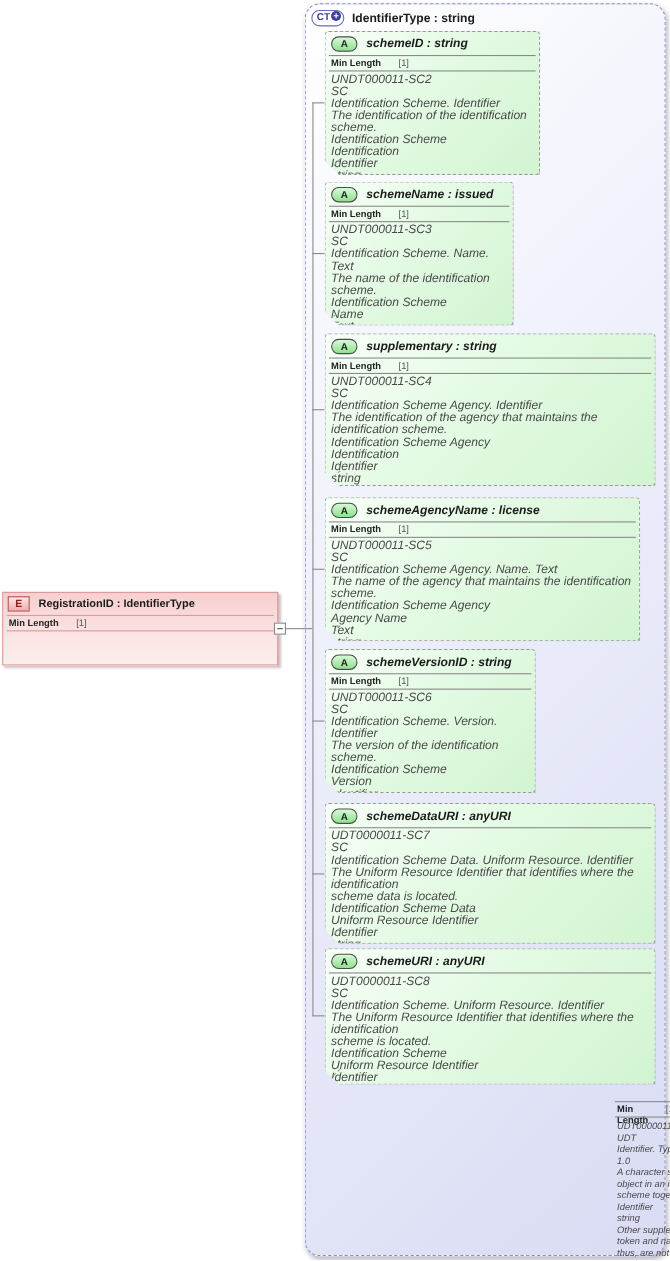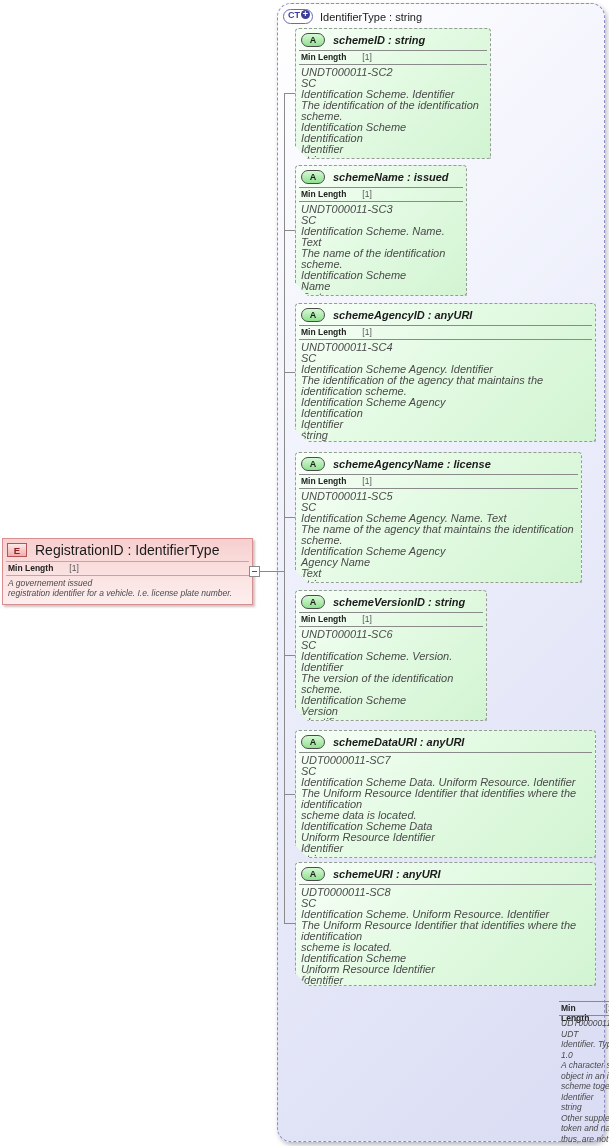--- a/index.html
+++ b/index.html
@@ -23,21 +23,21 @@
   .ct-badge {
     display:flex; align-items:flex-start; gap:1px;
     border:1px solid #6a6ab8; border-radius:8px; background:#ffffff;
     height:13px; padding:0 2px 0 4px;
     font-size:9px; font-weight:bold; color:#3c3c9c;
   }
   .ct-plus {
     width:9px; height:9px; border-radius:50%; background:#3c3c9c;
     color:#ffffff; font-size:9px; font-weight:bold; line-height:9px; text-align:center;
   }
-  .ct-title { font-size:11px; font-weight:normal; color:#1b1b1b; }
+  .ct-title { font-size:11px; font-weight:bold; color:#1b1b1b; }
 
   
   .attr-box {
     position:absolute; box-sizing:border-box;
     border:1px dashed #979b97;
     border-radius:4px;
     background:linear-gradient(135deg, #f8fff8 0%, #e3fae3 45%, #d2f4d2 100%);
     clip-path:polygon(0 0, 100% 0, 100% 100%, 13px 100%, 0 calc(100% - 13px));
     filter:drop-shadow(2px 2px 1.5px rgba(110,110,110,0.45));
     overflow:hidden;
@@ -98,21 +98,21 @@
     box-shadow:2px 2px 2px rgba(150,120,120,0.45);
   }
   .elem-head { display:flex; align-items:center; gap:8px; padding:3px 4px 3px 4px; }
   .e-badge {
     flex:0 0 auto; width:20px; height:14px; box-sizing:border-box;
     border:1px solid #b25555;
     background:linear-gradient(180deg,#fce8e8,#f3acac);
     font-size:9.5px; font-weight:bold; color:#8a2020;
     display:flex; align-items:center; justify-content:center;
   }
-  .elem-title { font-size:14px; font-weight:normal; color:#1b1b1b; white-space:nowrap; }
+  .elem-title { font-size:10px; font-weight:bold; color:#1b1b1b; white-space:nowrap; }
   .elem-ann {
     padding:2px 3px 2px 5px; font-size:8.5px; font-style:italic; color:#4a4a4a;
     line-height:10px; white-space:pre-line;
   }
 
   
   .cline { position:absolute; background:#8a8a8a; }
   .entry-line { left:253px; top:571px; width:31px; height:1px; }
   .spine      { left:284px; top:93px;  width:1px;  height:831px; }
   .stub       { left:284px; width:11px; height:1px; }
@@ -208,21 +208,21 @@
 The name of the identification scheme.
 Identification Scheme
 Name
 Text
 string</div>
   </div>
 
   <div class="attr-box b2">
     <div class="attr-head">
       <span class="a-badge">A</span>
-      <span class="attr-title">schemeAgencyID : anyURI</span>
+      <span class="attr-title">supplementary : string</span>
     </div>
     <div class="sep"></div>
     <div class="facet-row">
       <span class="facet-name">Min Length</span>
       <span class="facet-card">[1]</span>
     </div>
     <div class="sep"></div>
     <div class="ann">UNDT000011-SC4
 SC
 Identification Scheme Agency. Identifier
@@ -314,21 +314,19 @@
     <div class="elem-head">
       <span class="e-badge">E</span>
       <span class="elem-title">RegistrationID : IdentifierType</span>
     </div>
     <div class="sep p"></div>
     <div class="facet-row">
       <span class="facet-name">Min Length</span>
       <span class="facet-card">[1]</span>
     </div>
     <div class="sep p"></div>
-    <div class="elem-ann">A governement issued
-registration identifier for a vehicle. I.e. license plate number.</div>
   </div>
 
   <div class="handle">
     <span class="handle-minus"></span>
   </div>
 
 </div>
 
 </body></html>

